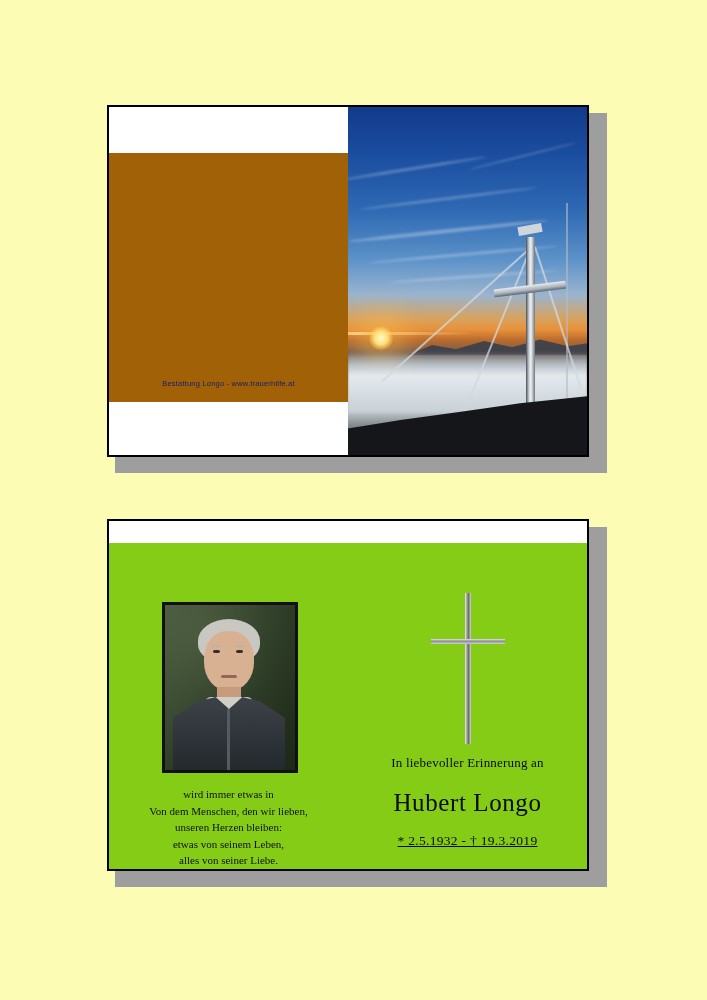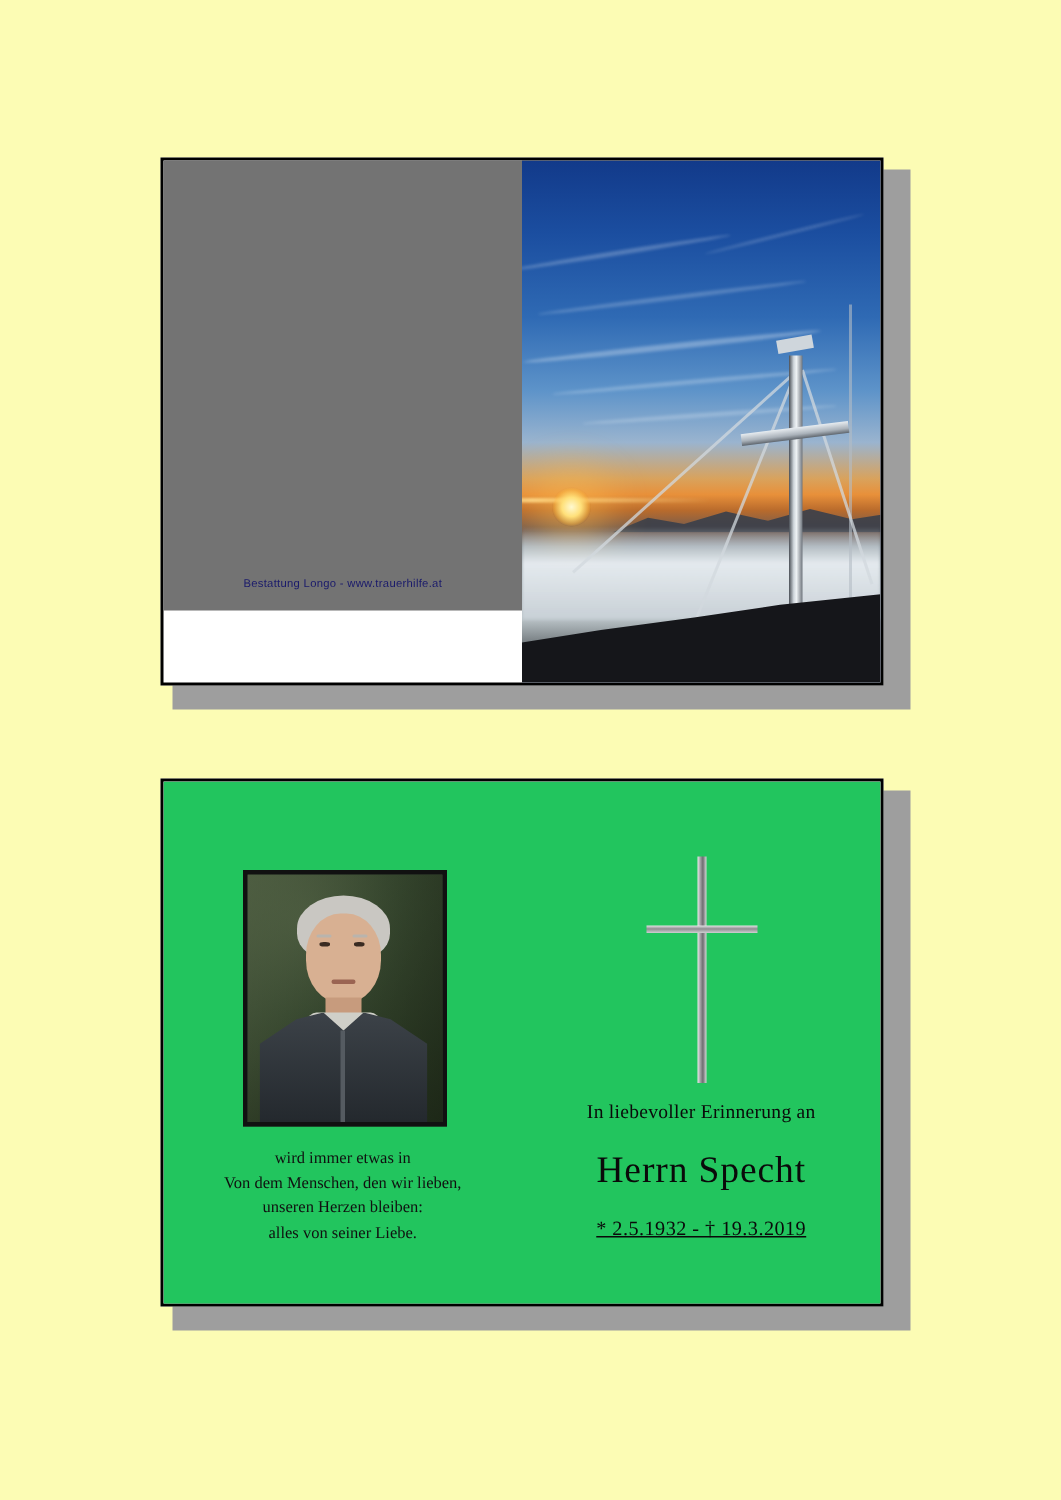--- a/index.html
+++ b/index.html
@@ -37,24 +37,25 @@
     box-sizing: content-box;
     display: flex;
     overflow: hidden;
   }
 
   
   #top-card-wrap { top: 105px; }
 
   .back-page {
     width: 239px;
-    height: 300px;
-    background: #737373;
+    height: 249px;
+    background: #a16207;
     position: relative;
     flex: 0 0 239px;
+    margin-top: 46px;
   }
   .imprint {
     position: absolute;
     bottom: 14px;
     left: 0;
     right: 0;
     text-align: center;
     font-family: "Liberation Sans", sans-serif;
     font-size: 7.5px;
     color: #1a1a6b;
@@ -194,21 +195,22 @@
   }
 
   
   #bottom-card-wrap { top: 519px; }
 
   .left-page, .right-page {
     width: 239px;
     height: 367px;
     flex: 0 0 239px;
     position: relative;
-    background: #22c55e;
+    background: #84cc16;
+    margin-top: 22px;
   }
 
   .portrait-frame {
     position: absolute;
     left: 53px;
     top: 59px;
     width: 130px;
     height: 165px;
     border: 3px solid #111111;
     background: #2d3a2a;
@@ -391,20 +393,21 @@
         <div class="p-neck"></div>
         <div class="p-shirt"></div>
         <div class="p-jacket"></div>
         <div class="p-zip"></div>
       </div>
 
       <div class="verse">
         <div>wird immer etwas in</div>
         <div>Von dem Menschen, den wir lieben,</div>
         <div>unseren Herzen bleiben:</div>
+        <div>etwas von seinem Leben,</div>
         <div>alles von seiner Liebe.</div>
       </div>
     </div>
 
     <div class="right-page">
       <div class="cross-graphic">
         <svg width="90" height="155" viewBox="0 0 90 155" aria-hidden="true">
           <defs>
             <linearGradient id="crossGradV" x1="0" y1="0" x2="1" y2="0">
               <stop offset="0%" stop-color="#e9e9ea"></stop>
@@ -418,19 +421,19 @@
               <stop offset="100%" stop-color="#cfcfd1"></stop>
             </linearGradient>
           </defs>
           <rect x="42" y="2" width="6" height="151" fill="url(#crossGradV)"></rect>
           <rect x="8" y="48" width="74" height="5" fill="url(#crossGradH)"></rect>
         </svg>
       </div>
 
       <div class="memorial">
         <div class="line1">In liebevoller Erinnerung an</div>
-        <div class="name">Herrn Specht</div>
+        <div class="name">Hubert Longo</div>
         <div class="dates">* 2.5.1932  - † 19.3.2019</div>
       </div>
     </div>
 
   </div>
 </div>
 
 </body></html>

